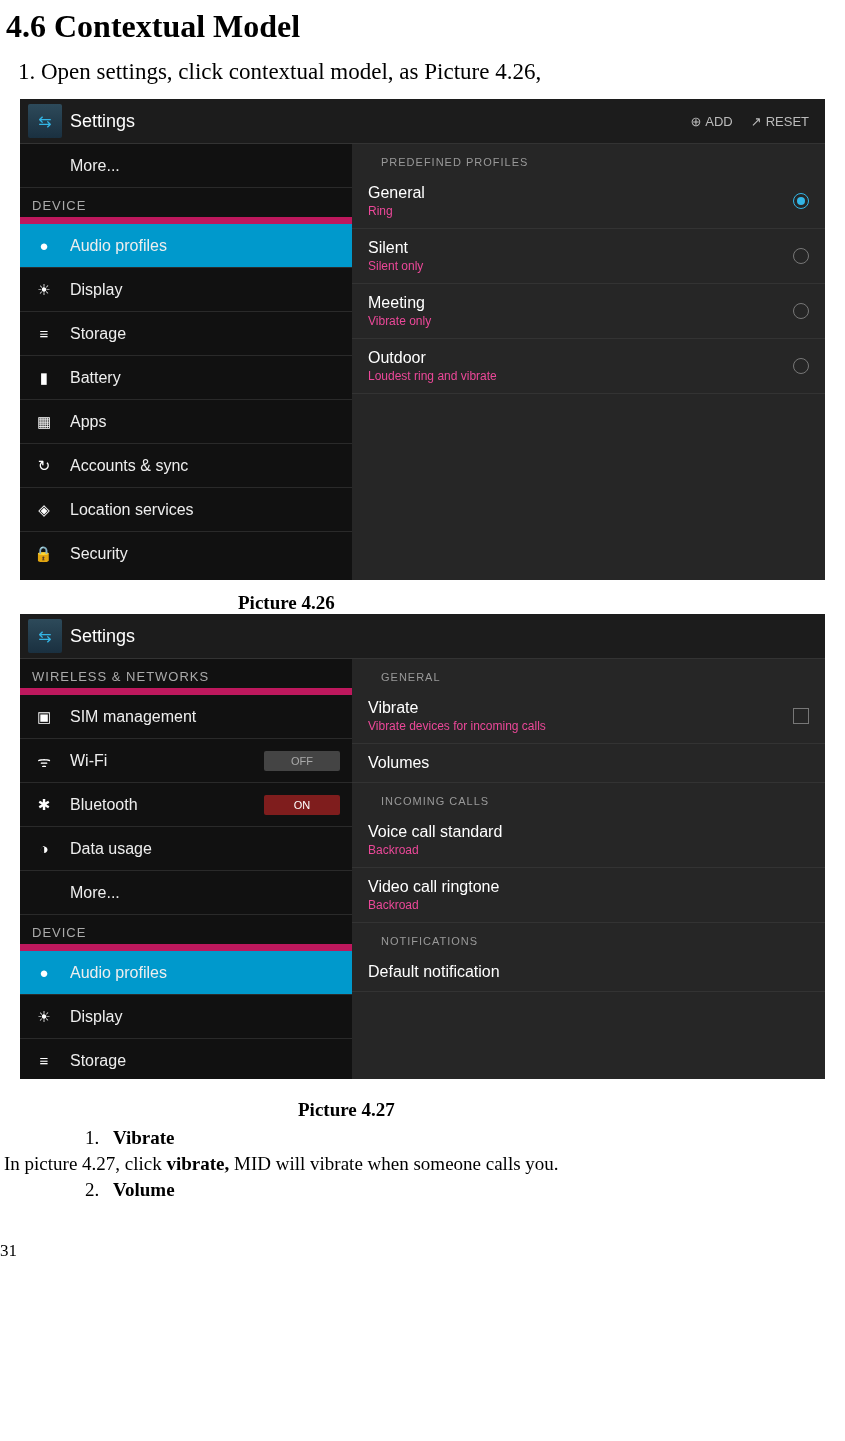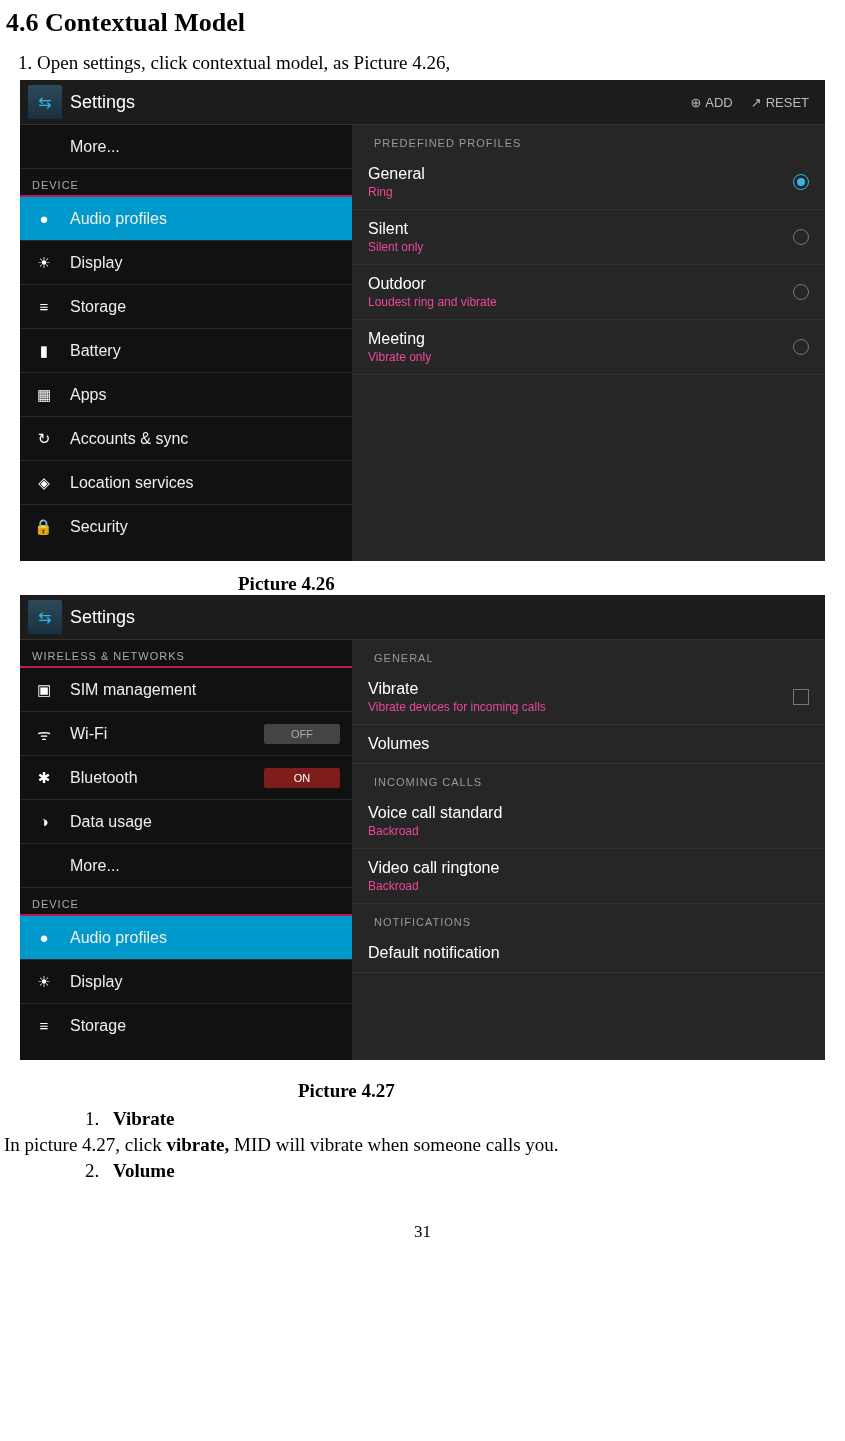--- a/index.html
+++ b/index.html
@@ -7,26 +7,26 @@
     font-family: "Times New Roman", serif;
     background: #fff;
     color: #000;
     width: 845px;
   }
   .page {
     padding: 0 0 30px;
   }
   h2.section {
     margin: 8px 0 14px 6px;
-    font-size: 26px;
+    font-size: 32px;
     font-weight: bold;
   }
   .step1 {
-    margin: 0 0 6px 18px;
-    font-size: 19px;
+    margin: 0 0 14px 18px;
+    font-size: 23px;
   }
   .caption {
     font-weight: bold;
     font-size: 19px;
   }
   .cap-a { margin: 12px 0 0 238px; }
   .cap-b { margin: 20px 0 6px 298px; }
   .step2 {
     margin: 38px 0 20px 8px;
     font-size: 19px;
@@ -34,21 +34,21 @@
   .step2 .num { display:inline-block; width:22px; }
   .sub {
     margin: 4px 0 4px 85px;
     font-size: 19px;
   }
   .sub .num { display:inline-block; width:28px; }
   .body-text {
     margin: 4px 0 4px 4px;
     font-size: 19px;
   }
-  .pnum { text-align:center; font-size:17px; margin-top:40px; }
+  .pnum { text-align:left; font-size:17px; margin-top:40px; }
 
   
   .fig {
     margin: 0 auto 0 20px;
     width: 805px;
     background: #000;
     font-family: "Helvetica Neue", Arial, sans-serif;
     color: #fff;
   }
   .actionbar {
@@ -69,26 +69,26 @@
   .left { width:332px; background:#111; }
   .right { flex:1; background:#262626; position:relative; }
   .row {
     display:flex; align-items:center; height:43px;
     border-bottom:1px solid #2a2a2a; padding:0 12px;
     font-size:16px; color:#eee;
   }
   .row.hi { background:#0099cc; }
   .row .ic { width:24px; text-align:center; margin-right:14px; font-size:15px; color:#fff; }
   .cat {
-    font-size:11px; letter-spacing:1px; color:#aaa;
-    padding:10px 12px 4px; border-bottom:2px solid #be185d;
+    font-size:13px; letter-spacing:1px; color:#aaa;
+    padding:10px 12px 4px; border-bottom:7px solid #be185d;
   }
   .r-cat {
     font-size:11px; letter-spacing:1px; color:#999;
-    padding:12px 22px 6px;
+    padding:12px 29px 6px;
   }
   .r-row {
     padding:10px 50px 10px 16px;
     border-bottom:1px solid #333;
     position:relative;
   }
   .r-row .t1 { font-size:16px; color:#fff; }
   .r-row .t2 { font-size:12px; color:#ec4899; margin-top:2px; }
   .radio {
     position:absolute; right:16px; top:50%; transform:translateY(-50%);
@@ -176,27 +176,27 @@
           <div class="t1">General</div>
             <div class="t2">Ring</div>
           <div class="radio on"></div>
         </div>
         <div class="r-row">
           <div class="t1">Silent</div>
             <div class="t2">Silent only</div>
           <div class="radio"></div>
         </div>
         <div class="r-row">
+          <div class="t1">Meeting</div>
+            <div class="t2">Vibrate only</div>
+          <div class="radio"></div>
+        </div>
+        <div class="r-row">
           <div class="t1">Outdoor</div>
             <div class="t2">Loudest ring and vibrate</div>
-          <div class="radio"></div>
-        </div>
-        <div class="r-row">
-          <div class="t1">Meeting</div>
-            <div class="t2">Vibrate only</div>
           <div class="radio"></div>
         </div>
       </div>
     </div>
   </div>
 
   <div class="caption cap-a">Picture 4.26</div>
 
 
   <div class="fig fig2">

